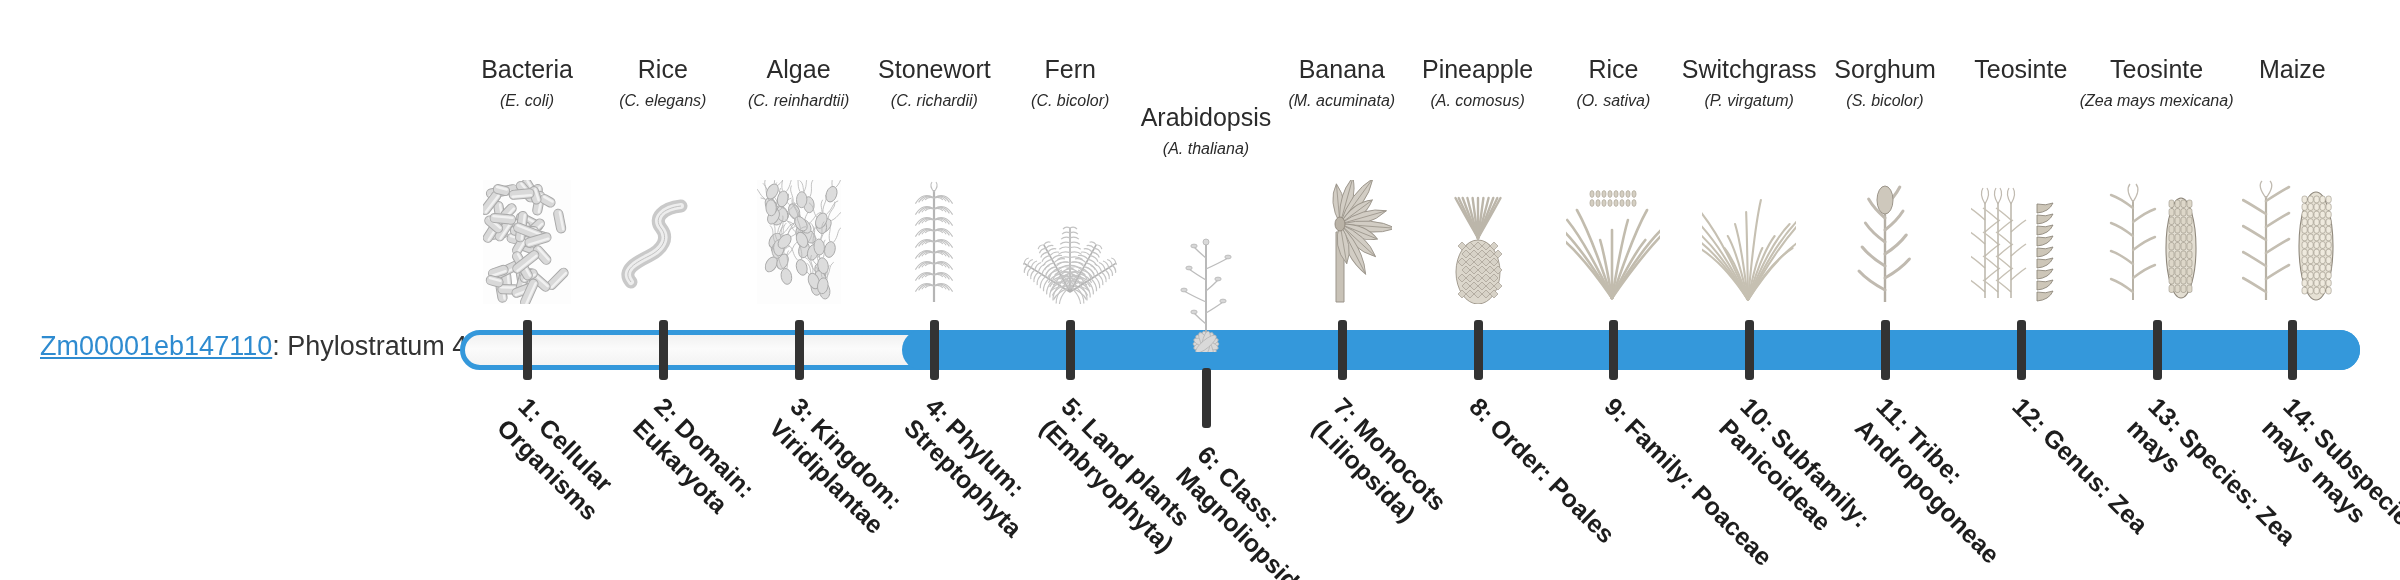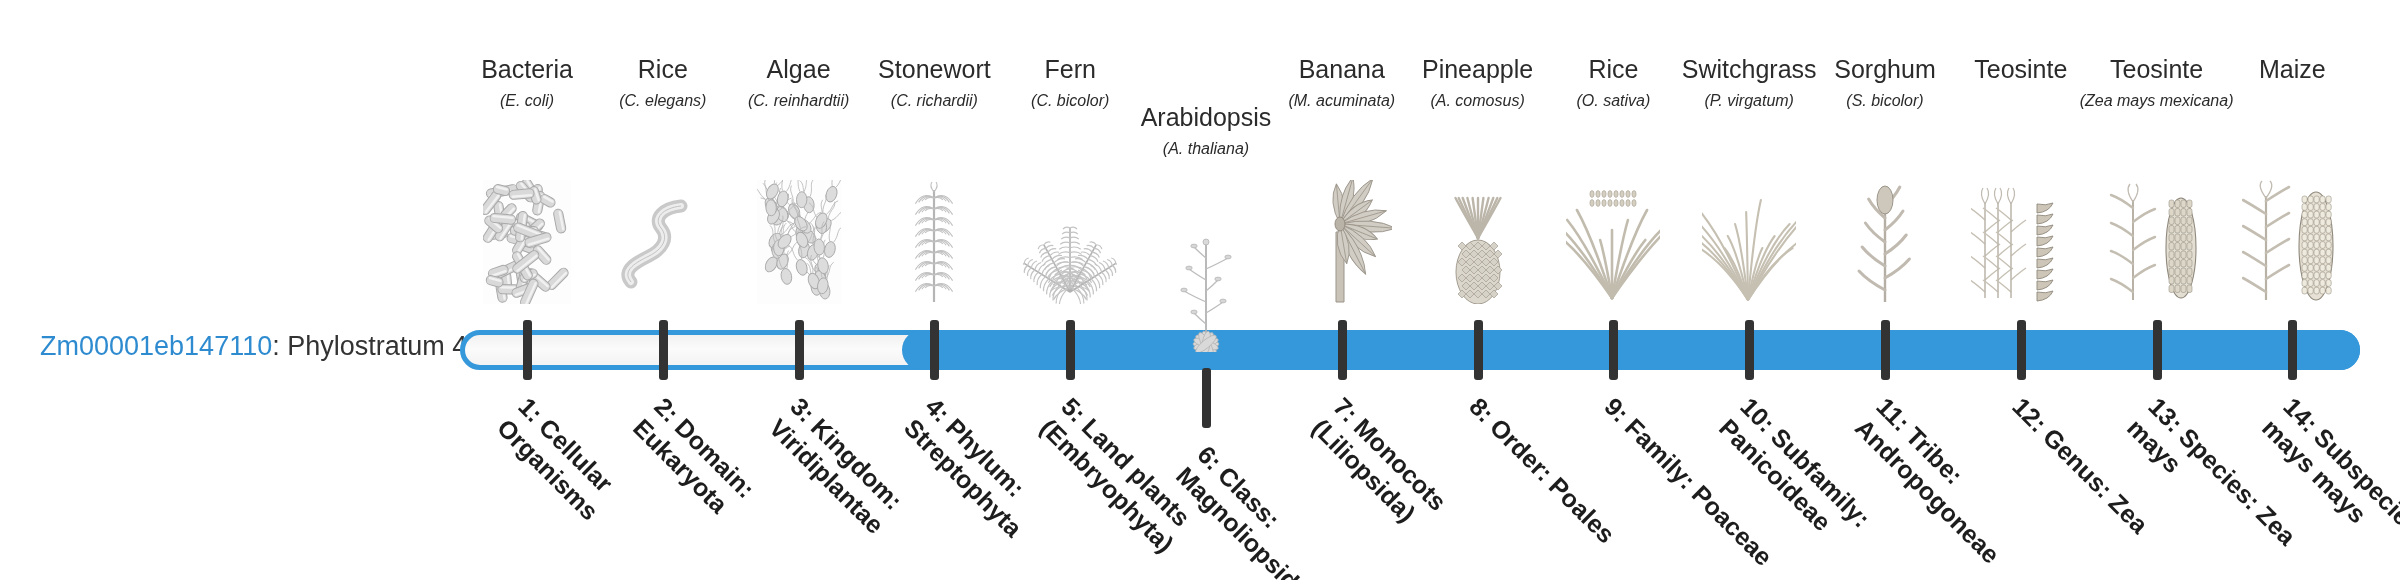--- a/index.html
+++ b/index.html
@@ -28,20 +28,21 @@
     top: 330px;
     width: 420px;
     text-align: right;
     font-size: 27px;
     line-height: 1.2;
     white-space: nowrap;
     color: #333333;
   }
   .gene-label .gene-id {
     color: #2e8bd0;
+    text-decoration: underline;
     cursor: pointer;
   }
 
   
   .columns {
     position: absolute;
     left: 0;
     top: 0;
     width: 2163px;
     height: 580px;

